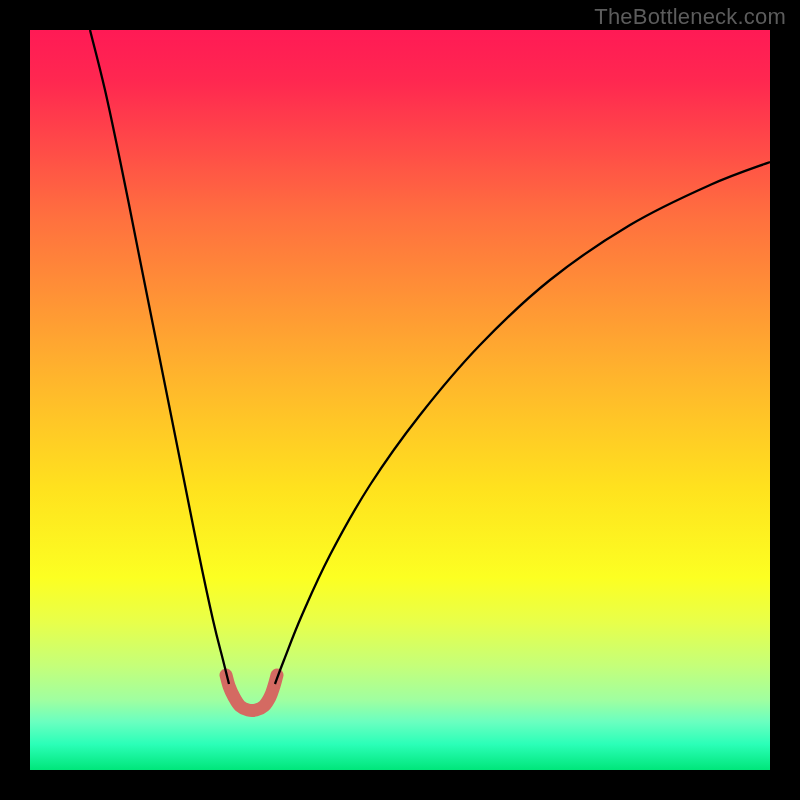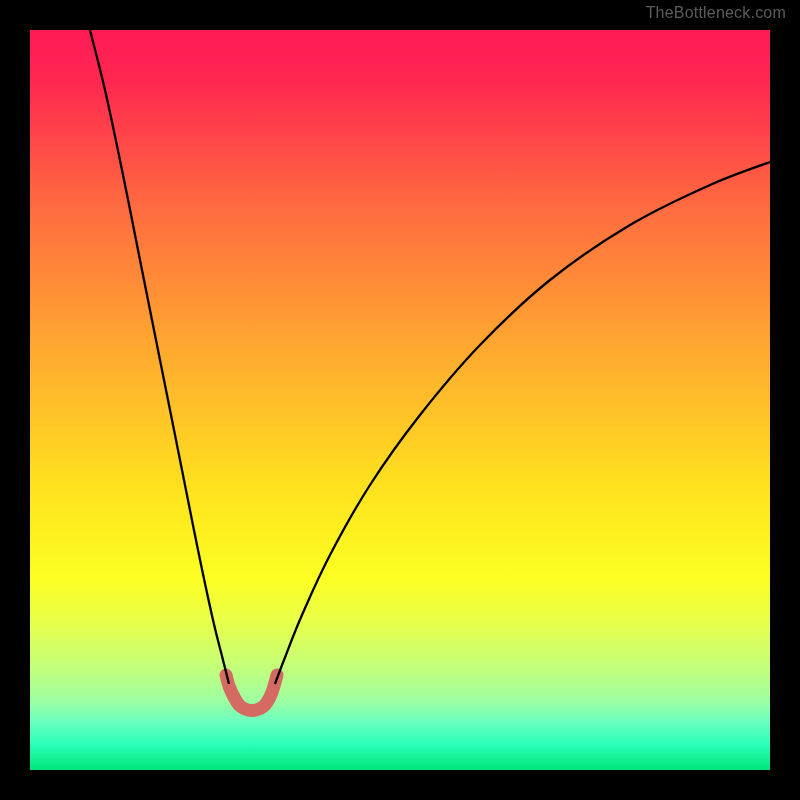--- a/index.html
+++ b/index.html
@@ -22,21 +22,21 @@
   .gradient {
     position: absolute;
     left: 0; top: 0;
     width: 100%;
     height: 100%;
   }
   .watermark {
     position: absolute;
     top: 4px;
     right: 14px;
-    font-size: 16px;
+    font-size: 22px;
     font-weight: 500;
     color: #5c5c5c;
     letter-spacing: 0.2px;
     z-index: 10;
   }
   svg.curve {
     position: absolute;
     left: 0; top: 0;
     width: 100%;
     height: 100%;

